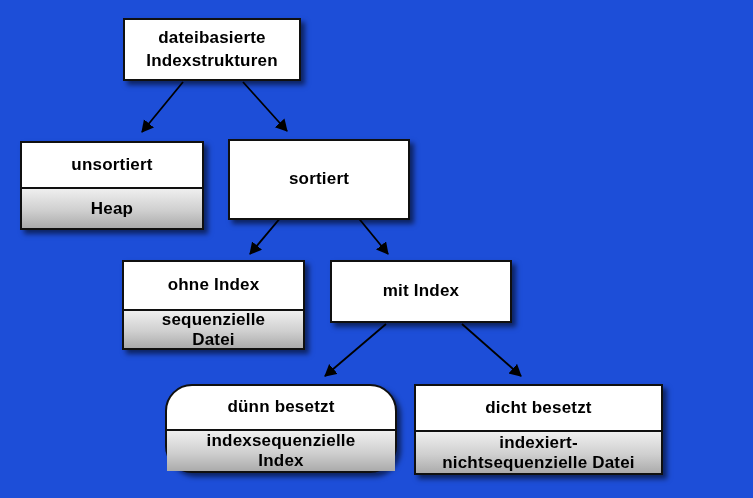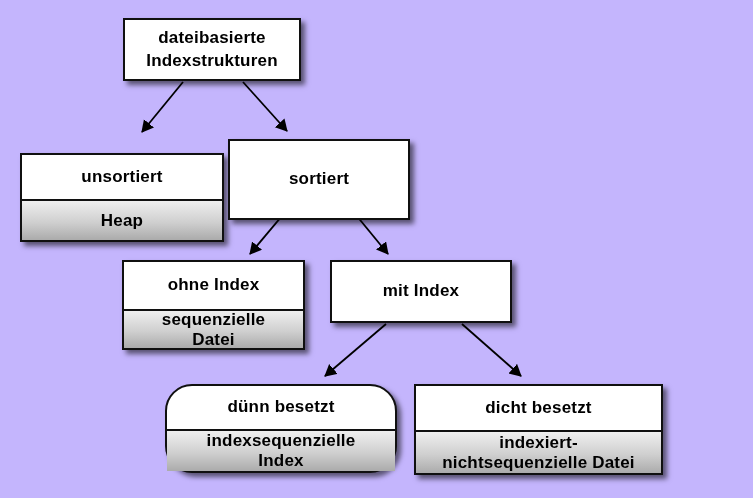--- a/index.html
+++ b/index.html
@@ -5,21 +5,21 @@
   html, body {
     margin: 0;
     padding: 0;
     background: #f8f8f8;
     font-family: "Liberation Sans", sans-serif;
   }
   .canvas {
     position: relative;
     width: 753px;
     height: 498px;
-    background: #c4b5fd;
+    background: #1d4ed8;
     overflow: hidden;
   }
   .edges {
     position: absolute;
     left: 0; top: 0;
     width: 753px; height: 498px;
     pointer-events: none;
   }
   .node {
     position: absolute;
@@ -47,21 +47,21 @@
     border-top: 2px solid #101010;
     background: linear-gradient(180deg, #efefef 0%, #cfcfcf 55%, #ababab 100%);
     display: flex;
     align-items: center;
     justify-content: center;
     text-align: center;
     padding: 2px 22px;
   }
   
   #node-root        { left: 123px; top: 18px;  width: 178px; height: 63px; }
-  #node-unsorted    { left: 20px;  top: 141px; width: 204px; height: 89px; margin-top: 12px; }
+  #node-unsorted    { left: 20px;  top: 141px; width: 184px; height: 89px; }
   #node-unsorted .subtitle { height: 35px; }
   #node-sorted      { left: 228px; top: 139px; width: 182px; height: 81px; }
   #node-no-index    { left: 122px; top: 260px; width: 183px; height: 90px; }
   #node-no-index .subtitle { height: 33px; }
   #node-with-index  { left: 330px; top: 260px; width: 182px; height: 63px; }
   #node-sparse      { left: 165px; top: 384px; width: 232px; height: 89px; border-radius: 27px; }
   #node-sparse .subtitle { height: 36px; }
   #node-dense       { left: 414px; top: 384px; width: 249px; height: 91px; }
   #node-dense .subtitle { height: 37px; }
 </style>

